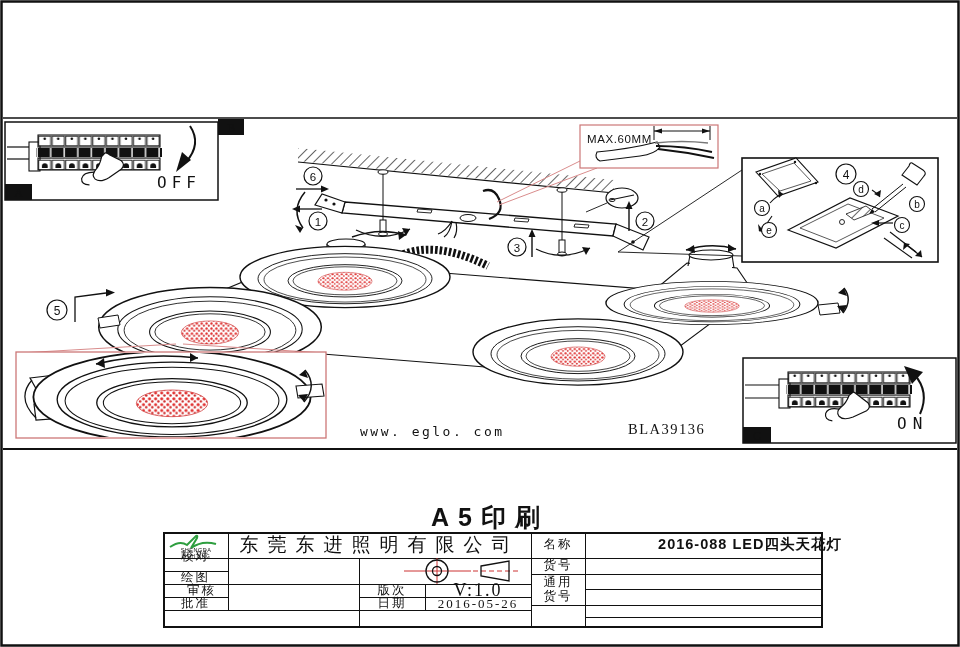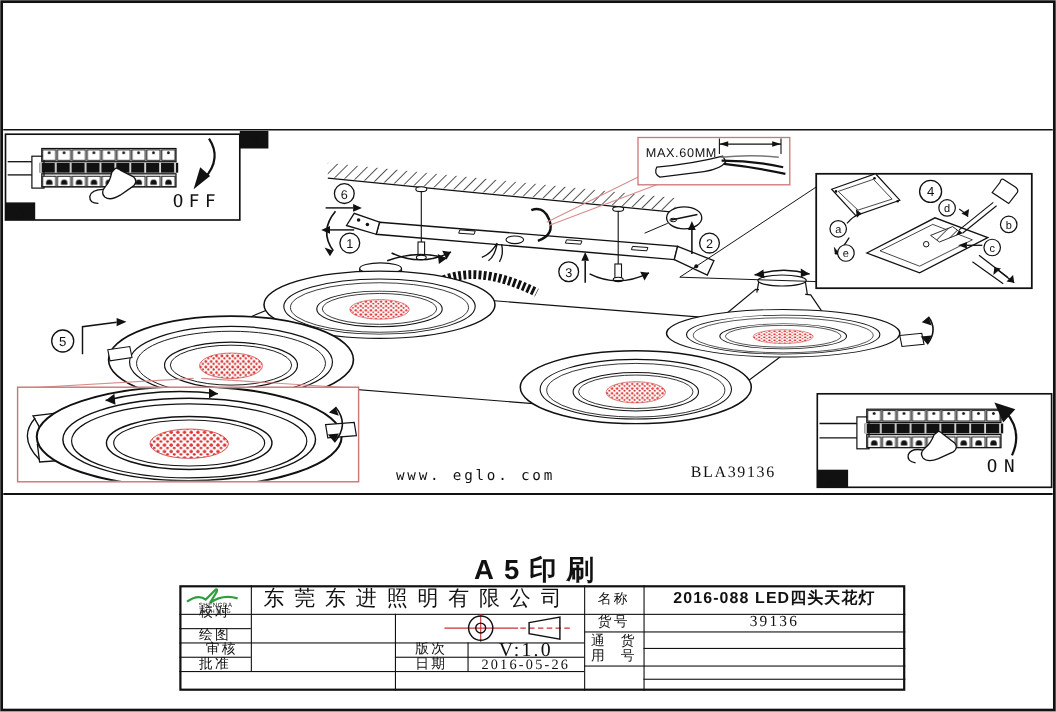--- a/index.html
+++ b/index.html
@@ -8,21 +8,21 @@
   .abs{position:absolute;}
   .cell{position:absolute;display:flex;align-items:center;justify-content:center;
         color:#111;line-height:1.05;text-align:center;}
   .vl{position:absolute;width:1px;background:#111;}
   .hl{position:absolute;height:1px;background:#111;}
   .tb-border{position:absolute;border:2px solid #111;box-sizing:border-box;background:transparent;}
   .lab{font-size:12.5px;letter-spacing:2px;}
   .serif{font-family:"Liberation Serif",serif;}
   .mono{font-family:"DejaVu Sans Mono",monospace;}
   .company{font-size:19px;font-weight:normal;letter-spacing:9px;white-space:nowrap;}
-  .prodname{font-size:14.5px;font-weight:bold;letter-spacing:1px;white-space:nowrap;}
+  .prodname{font-size:14.5px;font-weight:bold;letter-spacing:1px;white-space:nowrap;padding-left:46px;}
   .num{font-family:"Liberation Serif",serif;font-size:14px;letter-spacing:2px;}
   .print-title{position:absolute;left:400px;top:501px;width:180px;text-align:center;
                font-size:25px;letter-spacing:9px;font-weight:bold;}
   svg text{font-family:"Liberation Sans",sans-serif;fill:#111;}
 </style>
 </head>
 <body>
 
 <div class="sheet">
 
@@ -357,19 +357,18 @@
 </div>
 
 <div class="cell lab" style="left:359px;top:584px;width:66px;height:13px">版次</div>
 <div class="cell num" style="left:425px;top:584px;width:106px;height:13px;font-size:18px">V:1.0</div>
 <div class="cell lab" style="left:359px;top:597px;width:66px;height:13px">日期</div>
 <div class="cell num" style="left:425px;top:597px;width:106px;height:13px;font-size:13px">2016-05-26</div>
 
 <div class="cell lab" style="left:531px;top:532px;width:54px;height:26px">名称</div>
 <div class="cell prodname" style="left:585px;top:532px;width:238px;height:26px">2016-088 LED四头天花灯</div>
 <div class="cell lab" style="left:531px;top:558px;width:54px;height:16px">货号</div>
-<div class="cell num" style="left:585px;top:558px;width:238px;height:16px">39136</div>
-<div class="cell lab" style="left:531px;top:574px;width:54px;height:31px;flex-direction:row">
+<div class="cell lab" style="left:531px;top:574px;width:54px;height:31px;flex-direction:column">
   <span>通用</span>
   <span>货号</span>
 </div>
 
 </div>
 
 </body></html>

